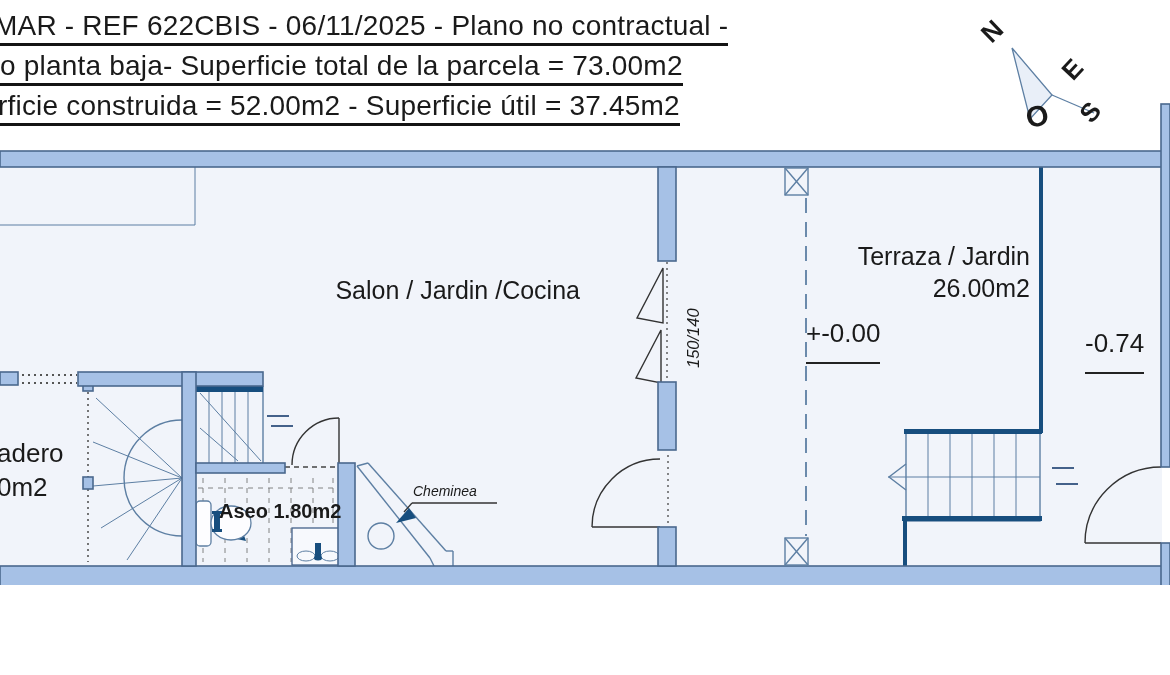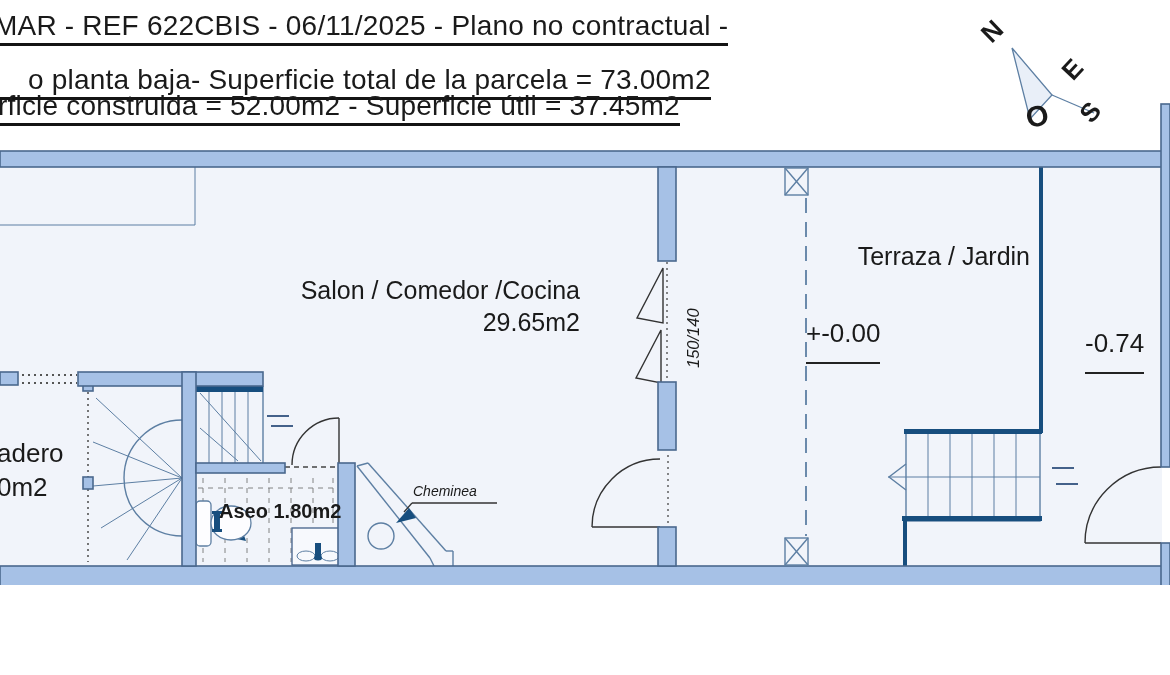--- a/index.html
+++ b/index.html
@@ -184,35 +184,35 @@
       <line x1="808" y1="538" x2="785" y2="565" class="ln"></line>
     </g>
 
     <g>
       <polygon points="1012,48 1052,95 1030,119" fill="#e9eff8" stroke="var(--line)" stroke-width="1.3"></polygon>
       <line x1="1052" y1="95" x2="1094" y2="113" stroke="var(--line)" stroke-width="1.3"></line>
     </g>
   </svg>
 
   <div class="title-line" style="left:-6px;top:10px;">MAR - REF 622CBIS - 06/11/2025 - Plano no contractual -</div>
-  <div class="title-line" style="left:0px;top:64px;padding-left:28px;">o planta baja- Superficie total de la parcela = 73.00m2</div>
+  <div class="title-line" style="left:0px;top:50px;">o planta baja- Superficie total de la parcela = 73.00m2</div>
   <div class="title-line" style="left:-2px;top:90px;">rficie construida = 52.00m2 - Superficie útil = 37.45m2</div>
 
   <div class="compass-letter" style="left:983px;top:16px;transform:rotate(-44deg);">N</div>
   <div class="compass-letter" style="left:1064px;top:54px;transform:rotate(-47deg);">E</div>
   <div class="compass-letter" style="left:1026px;top:100px;transform:rotate(-12deg);font-size:29px;">O</div>
   <div class="compass-letter" style="left:1082px;top:97px;transform:rotate(-50deg);">S</div>
 
   <div class="room" style="left:230px;top:274px;width:350px;">
-    <div>Salon / Comedor /Cocina</div>
-    <div>29.65m2</div>
+    <div>Salon / Jardin /Cocina</div>
   </div>
 
   <div class="room" style="left:755px;top:240px;width:275px;">
     <div>Terraza / Jardin</div>
+    <div>26.00m2</div>
   </div>
 
   <div class="ulvl" style="left:806px;top:318px;">+-0.00</div>
   <div class="ulvl" style="left:1085px;top:328px;">-0.74</div>
 
   <div class="lbl" style="left:-3px;top:438px;font-size:26px;">adero</div>
   <div class="lbl" style="left:-3px;top:472px;font-size:26px;">0m2</div>
 
   <div class="lbl" style="left:219px;top:500px;font-size:20px;font-weight:bold;">Aseo 1.80m2</div>
 

